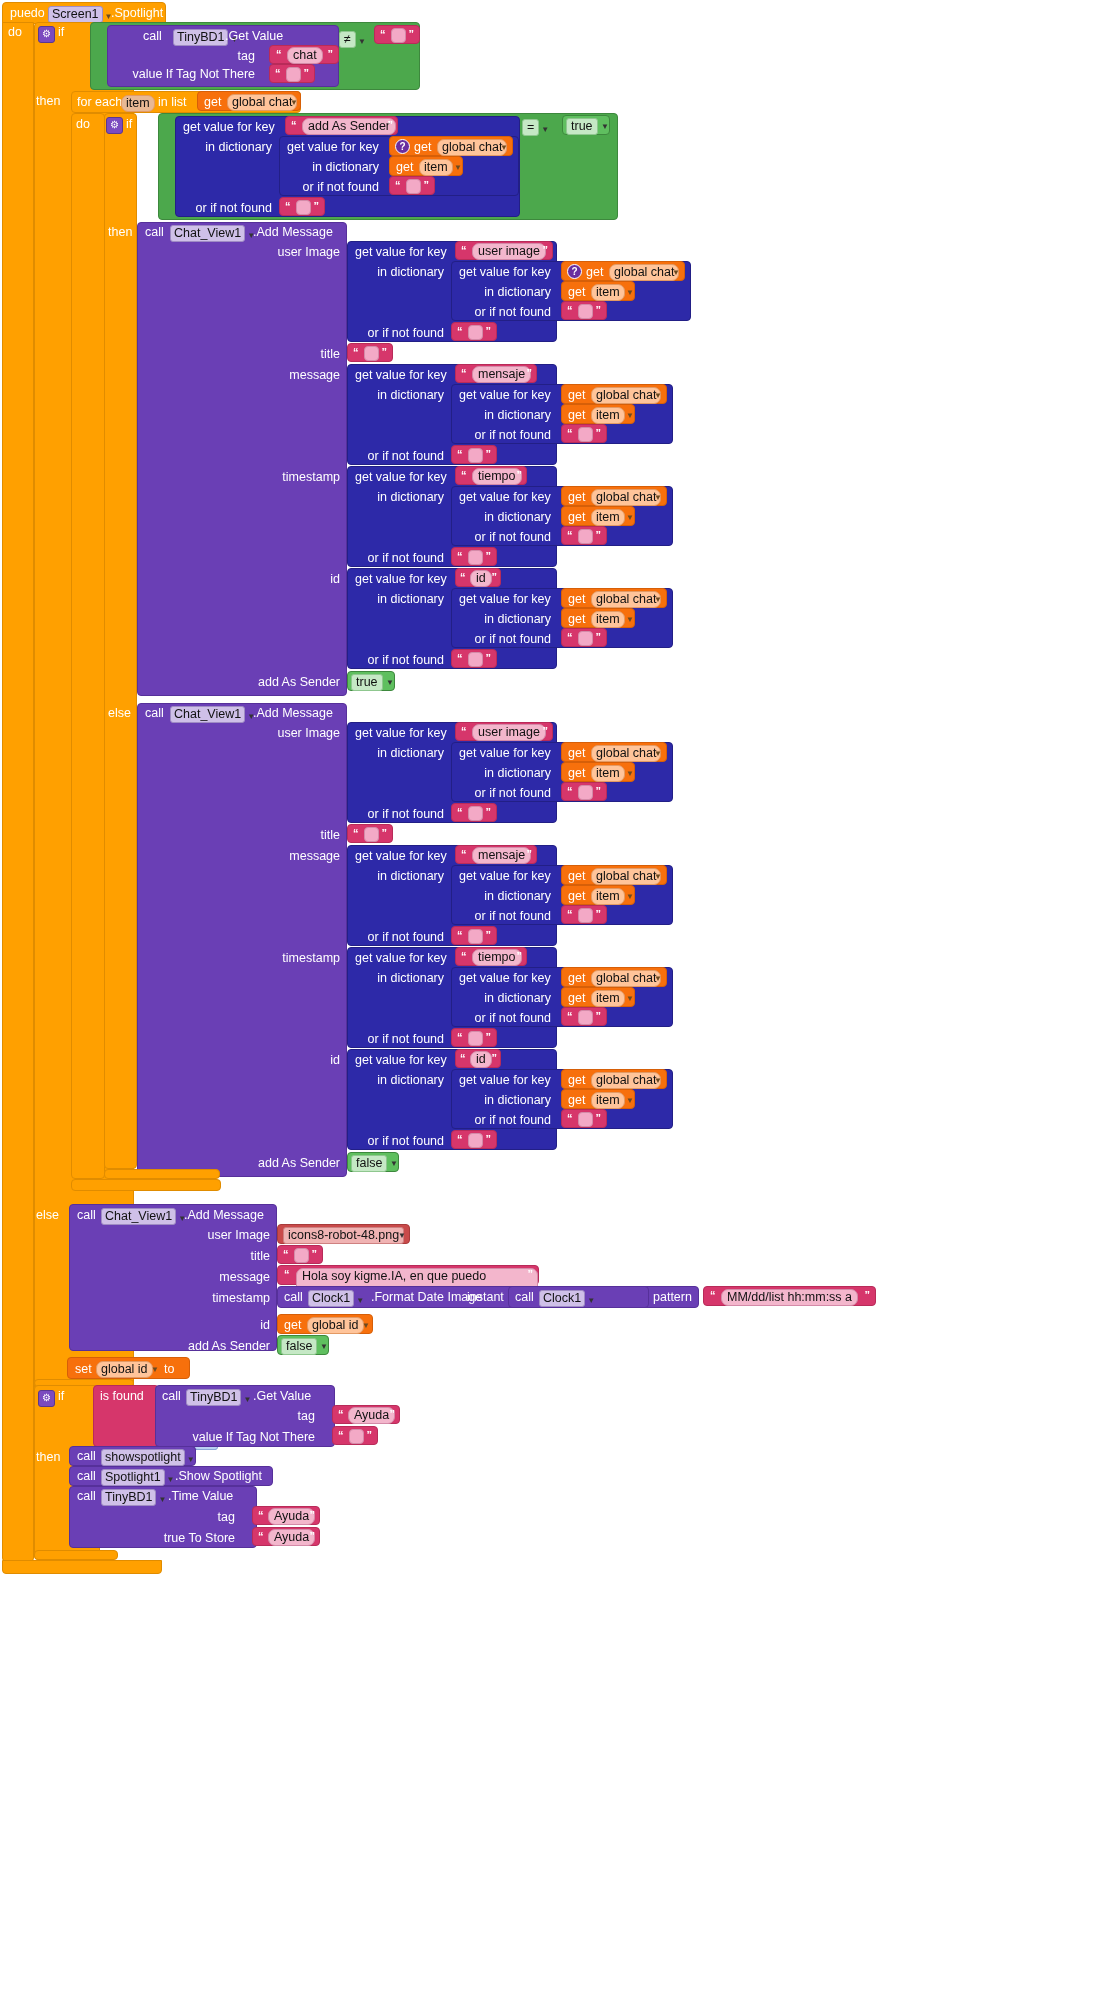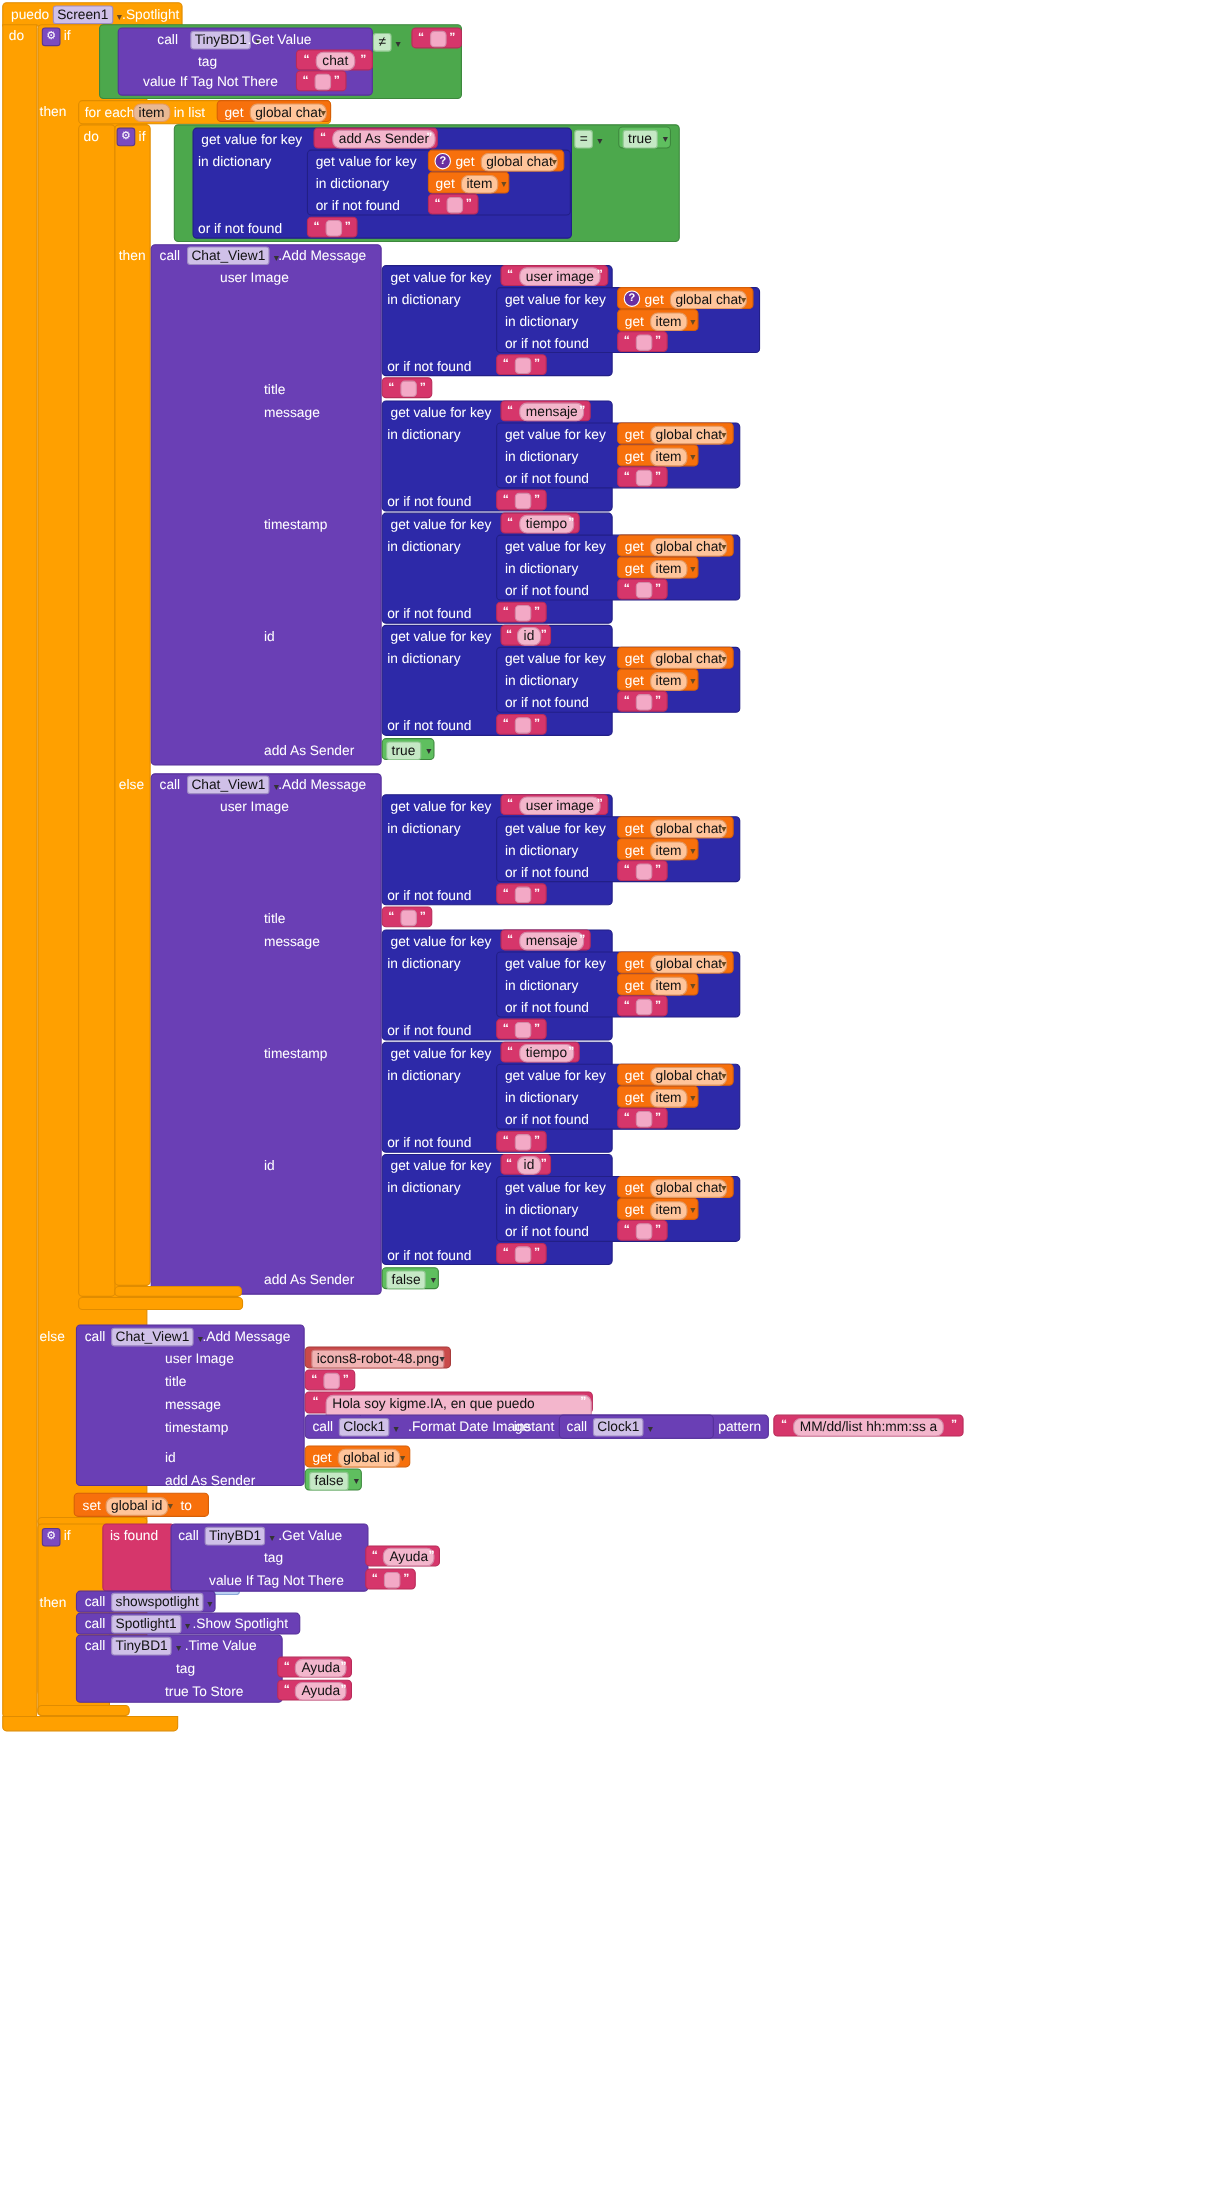--- a/index.html
+++ b/index.html
@@ -41,21 +41,21 @@
   .q{display:inline-block;width:13px;height:13px;border-radius:50%;background:#6A2FA0;
      color:#fff;font-size:10px;line-height:13px;text-align:center;vertical-align:middle;
      border:1.5px solid #fff;font-weight:bold;}
   .gear{display:inline-block;width:15px;height:15px;border-radius:3px;background:#7B4BBF;
      border:1px solid #5a3790;color:#fff;font-size:10px;line-height:14px;text-align:center;vertical-align:middle;}
   .quote{color:#fff;font-size:11px;font-weight:bold;}
   .emptytxt{display:inline-block;width:13px;height:13px;border-radius:4px;background:#F3A9C6;
      border:1px solid #d48aa8;vertical-align:middle;}
 
   .row{position:absolute;white-space:nowrap;}
-  .rt{position:absolute;white-space:nowrap;text-align:left;}
+  .rt{position:absolute;white-space:nowrap;text-align:right;}
 </style>
 </head>
 <body>
 
 <div class="canvas">
 
   <div class="blk c-event" style="left:2px;top:2px;width:164px;height:22px;border-radius:4px 4px 0 0;"></div>
   <div class="row lbl" style="left:10px;top:7px;">puedo</div>
   <div class="row" style="left:48px;top:5px;">
     <span class="pill">Screen1</span><span class="caret">▼</span>

